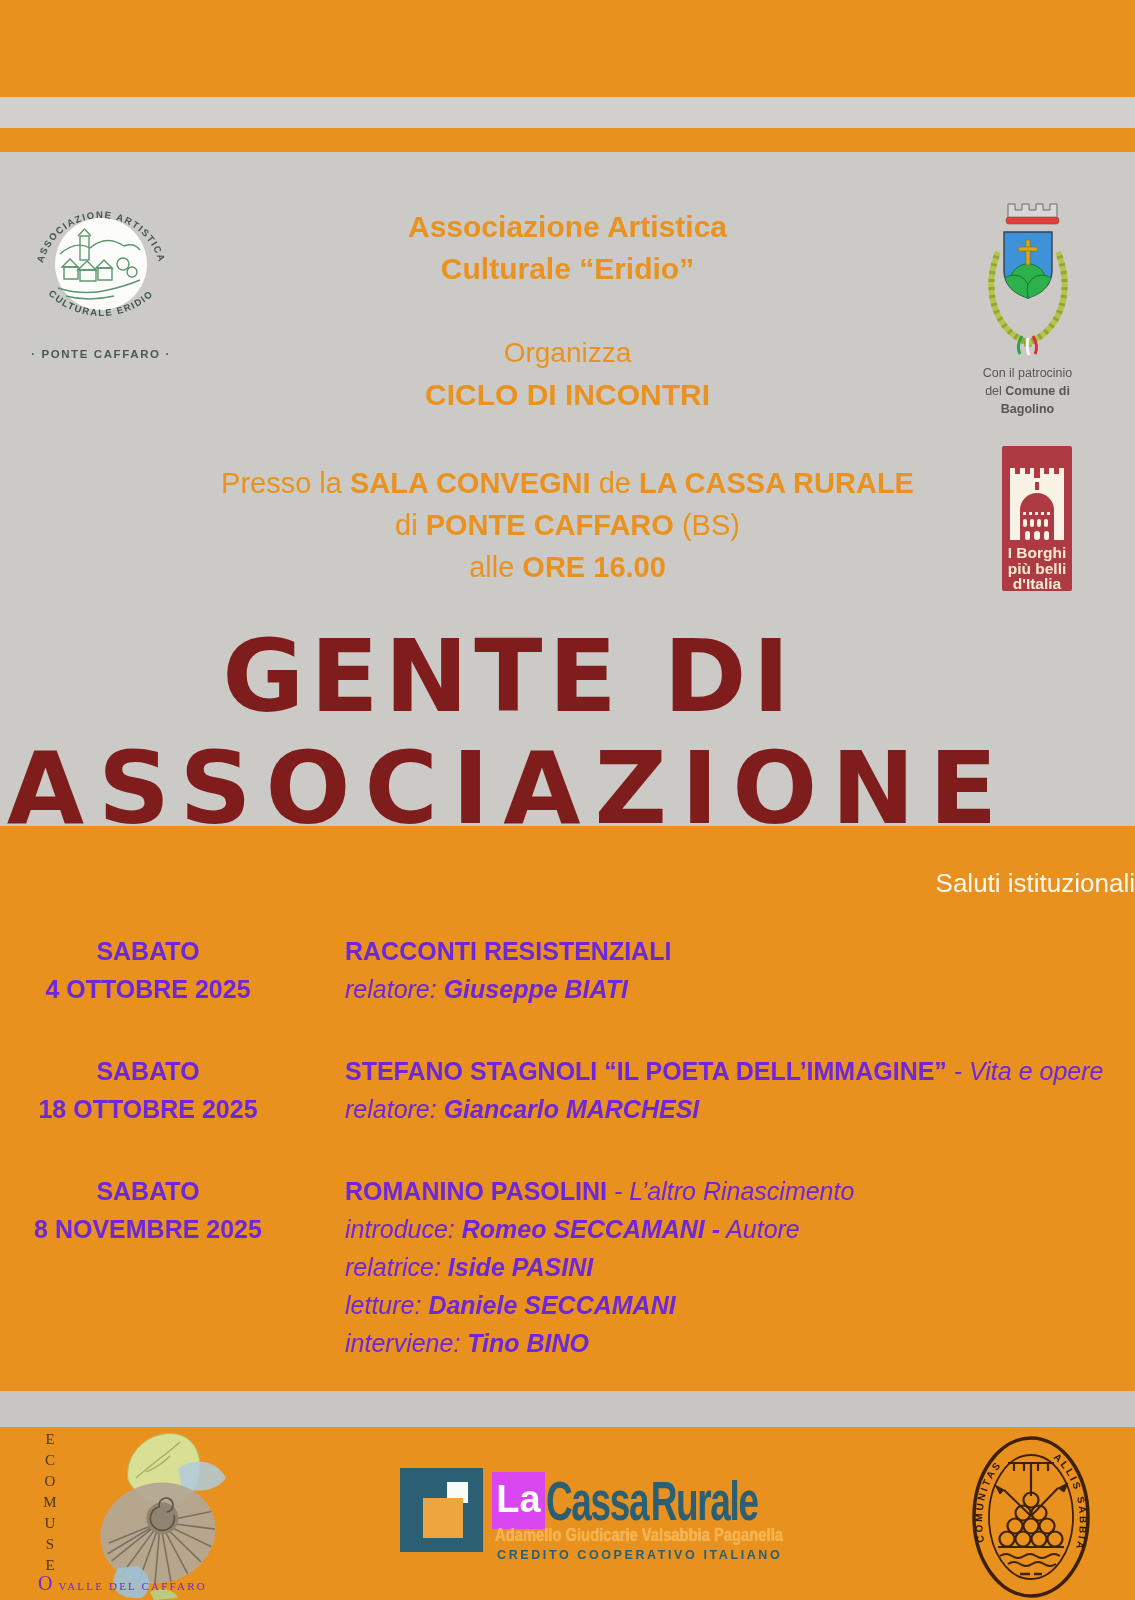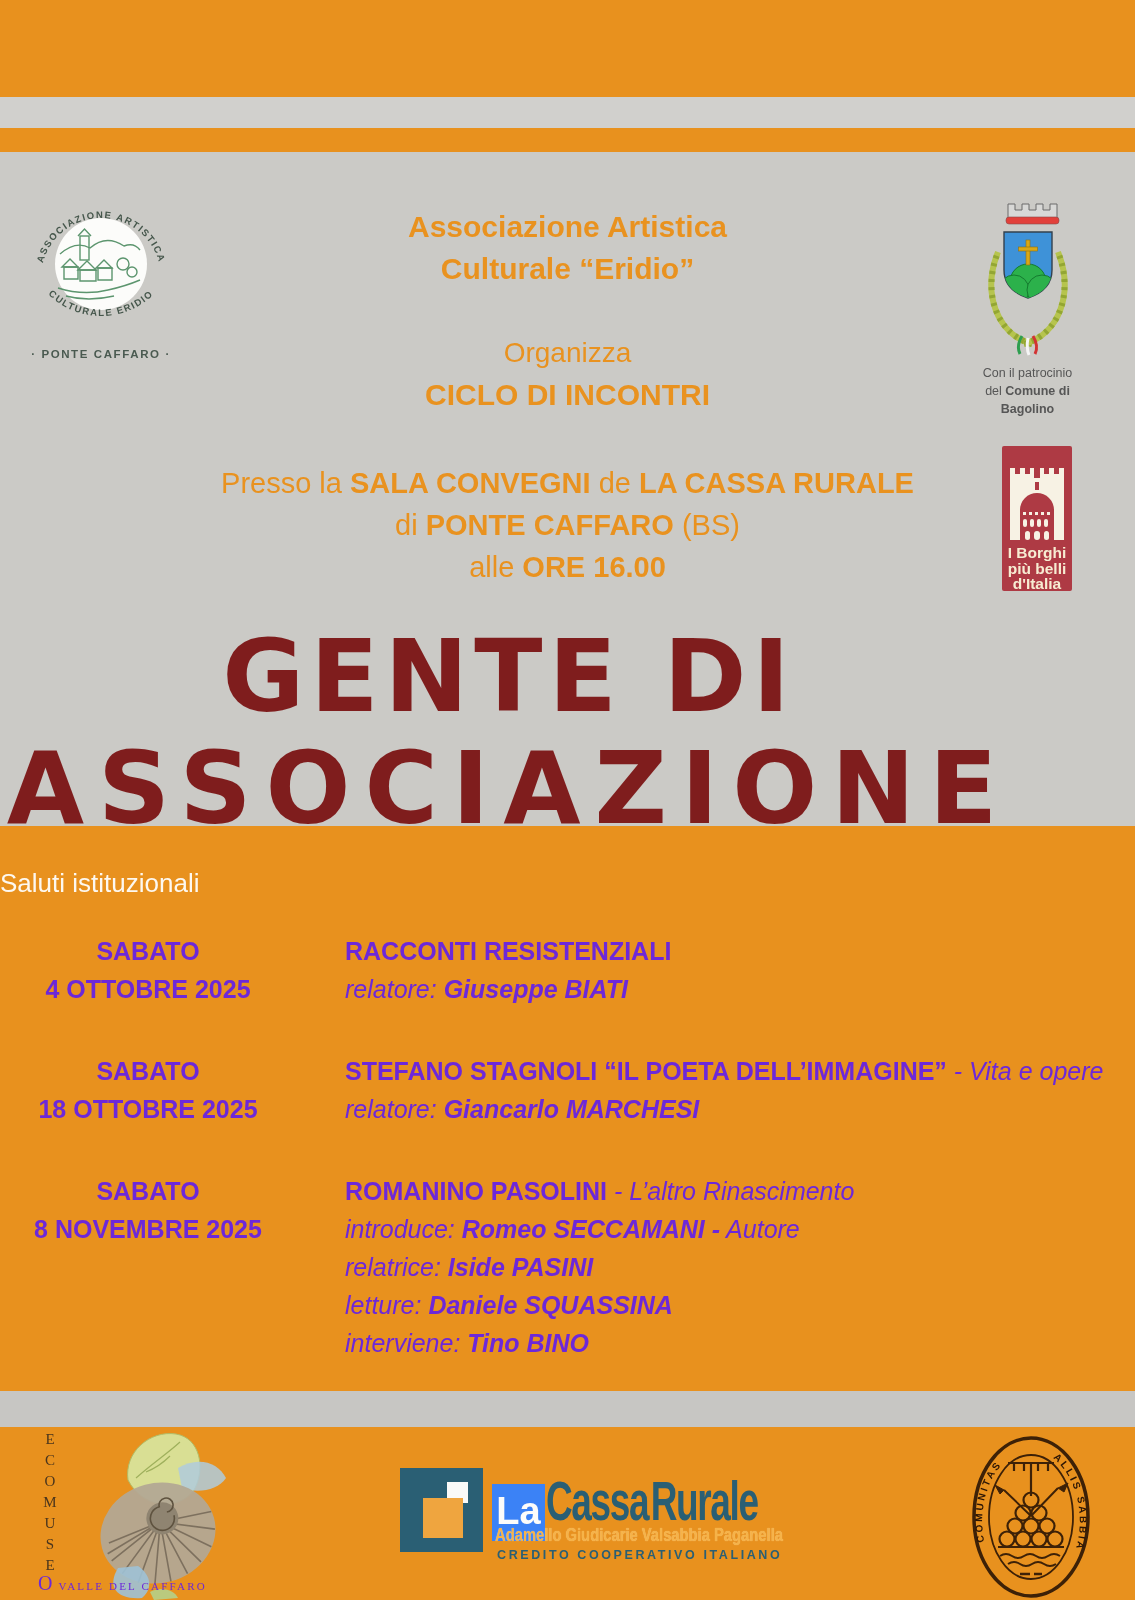--- a/index.html
+++ b/index.html
@@ -40,21 +40,21 @@
     font-size:29px;line-height:42px;font-weight:400;}
   .venue b{font-weight:700;}
 
   
   .big-title{top:621px;left:0;width:1018px;text-align:center;color:#7f1d1d;
     font-family:"DejaVu Sans","Liberation Sans",sans-serif;font-weight:700;line-height:112px;}
   .big-title .t1{font-size:100px;letter-spacing:6px;}
   .big-title .t2{font-size:100px;letter-spacing:14px;}
 
   
-  .saluti{top:868px;left:0;width:1135px;text-align:left;color:#FDF8F0;font-size:26px;}
+  .saluti{top:868px;left:0;width:1135px;text-align:right;color:#FDF8F0;font-size:26px;}
 
   
   .schedule{top:932px;left:0;width:1135px;color:#6d28d9;}
   .sched-row{display:flex;align-items:flex-start;}
   .sched-row + .sched-row{margin-top:44px;}
   .sched-date{width:296px;text-align:center;font-weight:700;font-size:25px;line-height:38px;}
   .sched-info{margin-left:49px;font-size:25px;line-height:38px;}
   .sched-info .b{font-weight:700;margin-top:48px;}
   .sched-info .it{font-style:italic;font-weight:400;}
   .sched-info .bi{font-style:italic;font-weight:700;}
@@ -66,21 +66,21 @@
   .ecom-caption{top:1572px;left:38px;width:260px;color:#6d28d9;
     font-family:"Liberation Serif","DejaVu Serif",serif;white-space:nowrap;}
   .ecom-caption .bigO{font-size:20px;}
   .ecom-caption .cap{font-size:11px;letter-spacing:2.2px;padding-left:6px;}
 
   
   .cassa{top:1468px;left:400px;width:360px;height:100px;}
   .cassa .sq-big{position:absolute;left:0;top:0;width:83px;height:84px;background:#2A5F74;}
   .cassa .sq-white{position:absolute;left:47px;top:14px;width:21px;height:21px;background:#FAFAF8;}
   .cassa .sq-amber{position:absolute;left:23px;top:30px;width:40px;height:40px;background:#EFA53F;}
-  .cassa .sq-la{position:absolute;left:92px;top:16px;width:53px;height:57px;background:#3b82f6;
+  .cassa .sq-la{position:absolute;left:92px;top:4px;width:53px;height:57px;background:#d946ef;
     color:#FCFCFA;font-weight:700;font-size:38px;line-height:55px;text-align:center;}
   .cassa .name{position:absolute;left:146px;top:0;font-size:56px;font-weight:700;color:#2A5F74;
     letter-spacing:-2px;word-spacing:-10px;transform:scaleX(.66);transform-origin:left top;white-space:nowrap;}
   .cassa .tagline{position:absolute;left:95px;top:57px;font-size:18px;font-weight:700;color:#F6B348;
     text-shadow:0 0 1px rgba(255,255,255,.5);transform:scaleX(.82);transform-origin:left top;white-space:nowrap;}
   .cassa .subtitle{position:absolute;left:97px;top:80px;font-size:12.5px;font-weight:700;color:#2A5F74;
     letter-spacing:2.6px;white-space:nowrap;}
 
   svg text{font-family:"Liberation Sans","DejaVu Sans",sans-serif;}
   svg .serif{font-family:"Liberation Serif","DejaVu Serif",serif;}
@@ -237,21 +237,21 @@
       </div>
       <div class="sched-row">
         <div class="sched-date">
           <div>SABATO</div>
           <div>8 NOVEMBRE 2025</div>
         </div>
         <div class="sched-info">
           <div class="sched-title"><span class="b">ROMANINO PASOLINI</span><span class="it"> - L’altro Rinascimento</span></div>
           <div class="sched-line"><span class="it">introduce: </span><span class="bi">Romeo SECCAMANI -</span><span class="it"> Autore</span></div>
           <div class="sched-line"><span class="it">relatrice: </span><span class="bi">Iside PASINI</span></div>
-          <div class="sched-line"><span class="it">letture: </span><span class="bi">Daniele SQUASSINA</span></div>
+          <div class="sched-line"><span class="it">letture: </span><span class="bi">Daniele SECCAMANI</span></div>
           <div class="sched-line"><span class="it">interviene: </span><span class="bi">Tino BINO</span></div>
         </div>
       </div>
     </div>
 
   <svg class="abs" style="left:58px;top:1428px;" width="200" height="172" viewBox="0 0 200 172">
     <path d="M 70,52 C 66,24 92,2 118,6 C 142,10 148,40 136,62 C 120,84 84,80 70,52 Z" fill="#D9E49B" stroke="#AEBE6A" stroke-width="1" opacity="0.95"></path>
     <path d="M 78,50 C 95,35 110,25 122,14 M 88,44 C 98,40 106,34 112,28" stroke="#9FB05C" stroke-width="1.2" fill="none"></path>
     <path d="M 120,40 C 140,28 160,34 168,50 C 160,62 140,66 124,60 Z" fill="#AFCBDD" opacity="0.85"></path>
     <g transform="rotate(-15 100 105)">

